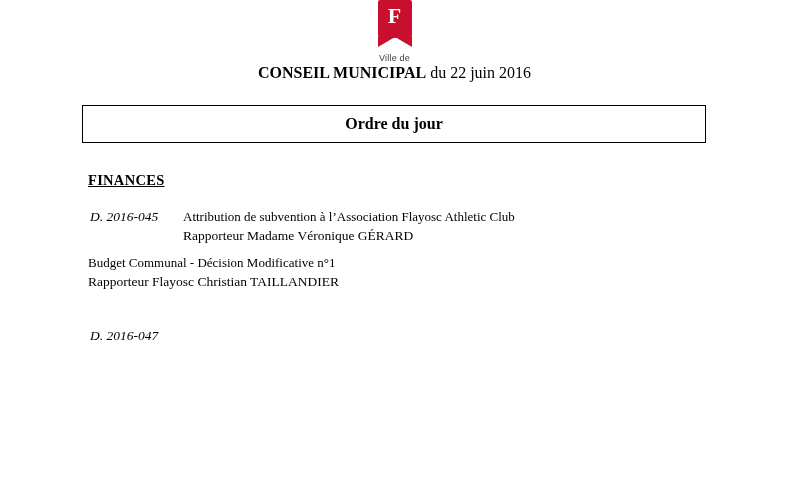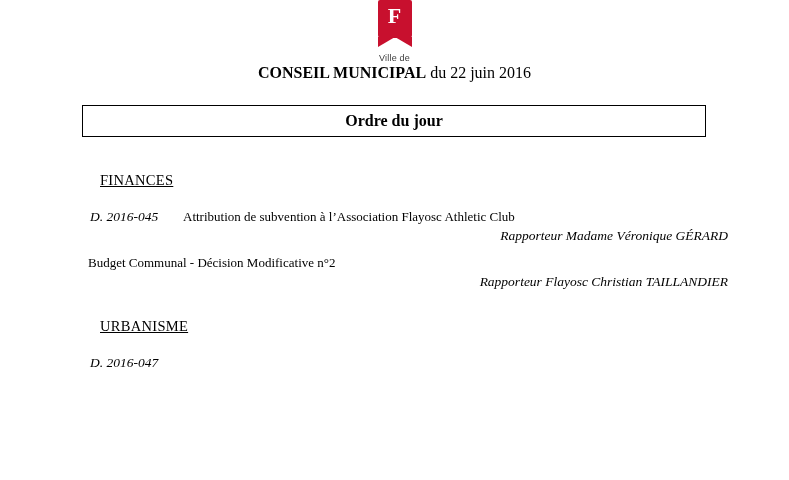--- a/index.html
+++ b/index.html
@@ -84,21 +84,21 @@
   .doc-title .bold {
     font-weight: bold;
   }
 
   
   .odj-box {
     position: absolute;
     top: 105px;
     left: 82px;
     width: 624px;
-    height: 32px;
+    height: 38px;
     border: 1px solid #000000;
     box-sizing: border-box;
     display: flex;
     align-items: center;
     justify-content: center;
   }
   .odj-box span {
     font-size: 16px;
     font-weight: bold;
   }
@@ -107,24 +107,24 @@
   .section {
     position: absolute;
     left: 88px;
     width: 640px;
   }
   .section-finances { top: 172px; }
   .section-urbanisme { top: 318px; }
 
   .section-heading {
     font-size: 14.5px;
-    font-weight: normal;
+    font-weight: bold;
     text-decoration: underline;
     letter-spacing: 0.3px;
-    margin: 0 0 18px 12px;
+    margin: 0 0 18px 0;
   }
 
   .item {
     display: flex;
     align-items: flex-start;
     margin-bottom: 2px;
     margin-top: 8px;
   }
   .item-ref {
     width: 95px;
@@ -136,24 +136,22 @@
     box-sizing: border-box;
   }
   .item-body {
     flex: 1 1 auto;
   }
   .item-subject {
     font-size: 13px;
     line-height: 19px;
   }
   .item-reporter {
-    font-style: italic;
     font-size: 13.5px;
     line-height: 19px;
-    text-align: right;
   }
 </style>
 </head>
 <body>
 
 <div class="page">
 
   <div class="logo-block">
     <div class="logo-shield">
       <div class="logo-letter">F</div>
@@ -177,27 +175,26 @@
     <div class="item">
       <div class="item-ref">D. 2016-045</div>
       <div class="item-body">
         <div class="item-subject">Attribution de subvention à l’Association Flayosc Athletic Club</div>
         <div class="item-reporter">Rapporteur Madame Véronique GÉRARD</div>
       </div>
     </div>
 
     <div class="item">
       <div class="item-body">
-        <div class="item-subject">Budget Communal - Décision Modificative n°2</div>
+        <div class="item-subject">Budget Communal - Décision Modificative n°1</div>
         <div class="item-reporter">Rapporteur Flayosc Christian TAILLANDIER</div>
       </div>
     </div>
   </div>
 
   <div class="section section-urbanisme">
-    <div class="section-heading">URBANISME</div>
 
     <div class="item">
       <div class="item-ref">D. 2016-047</div>
     </div>
   </div>
 
 </div>
 
 </body></html>

